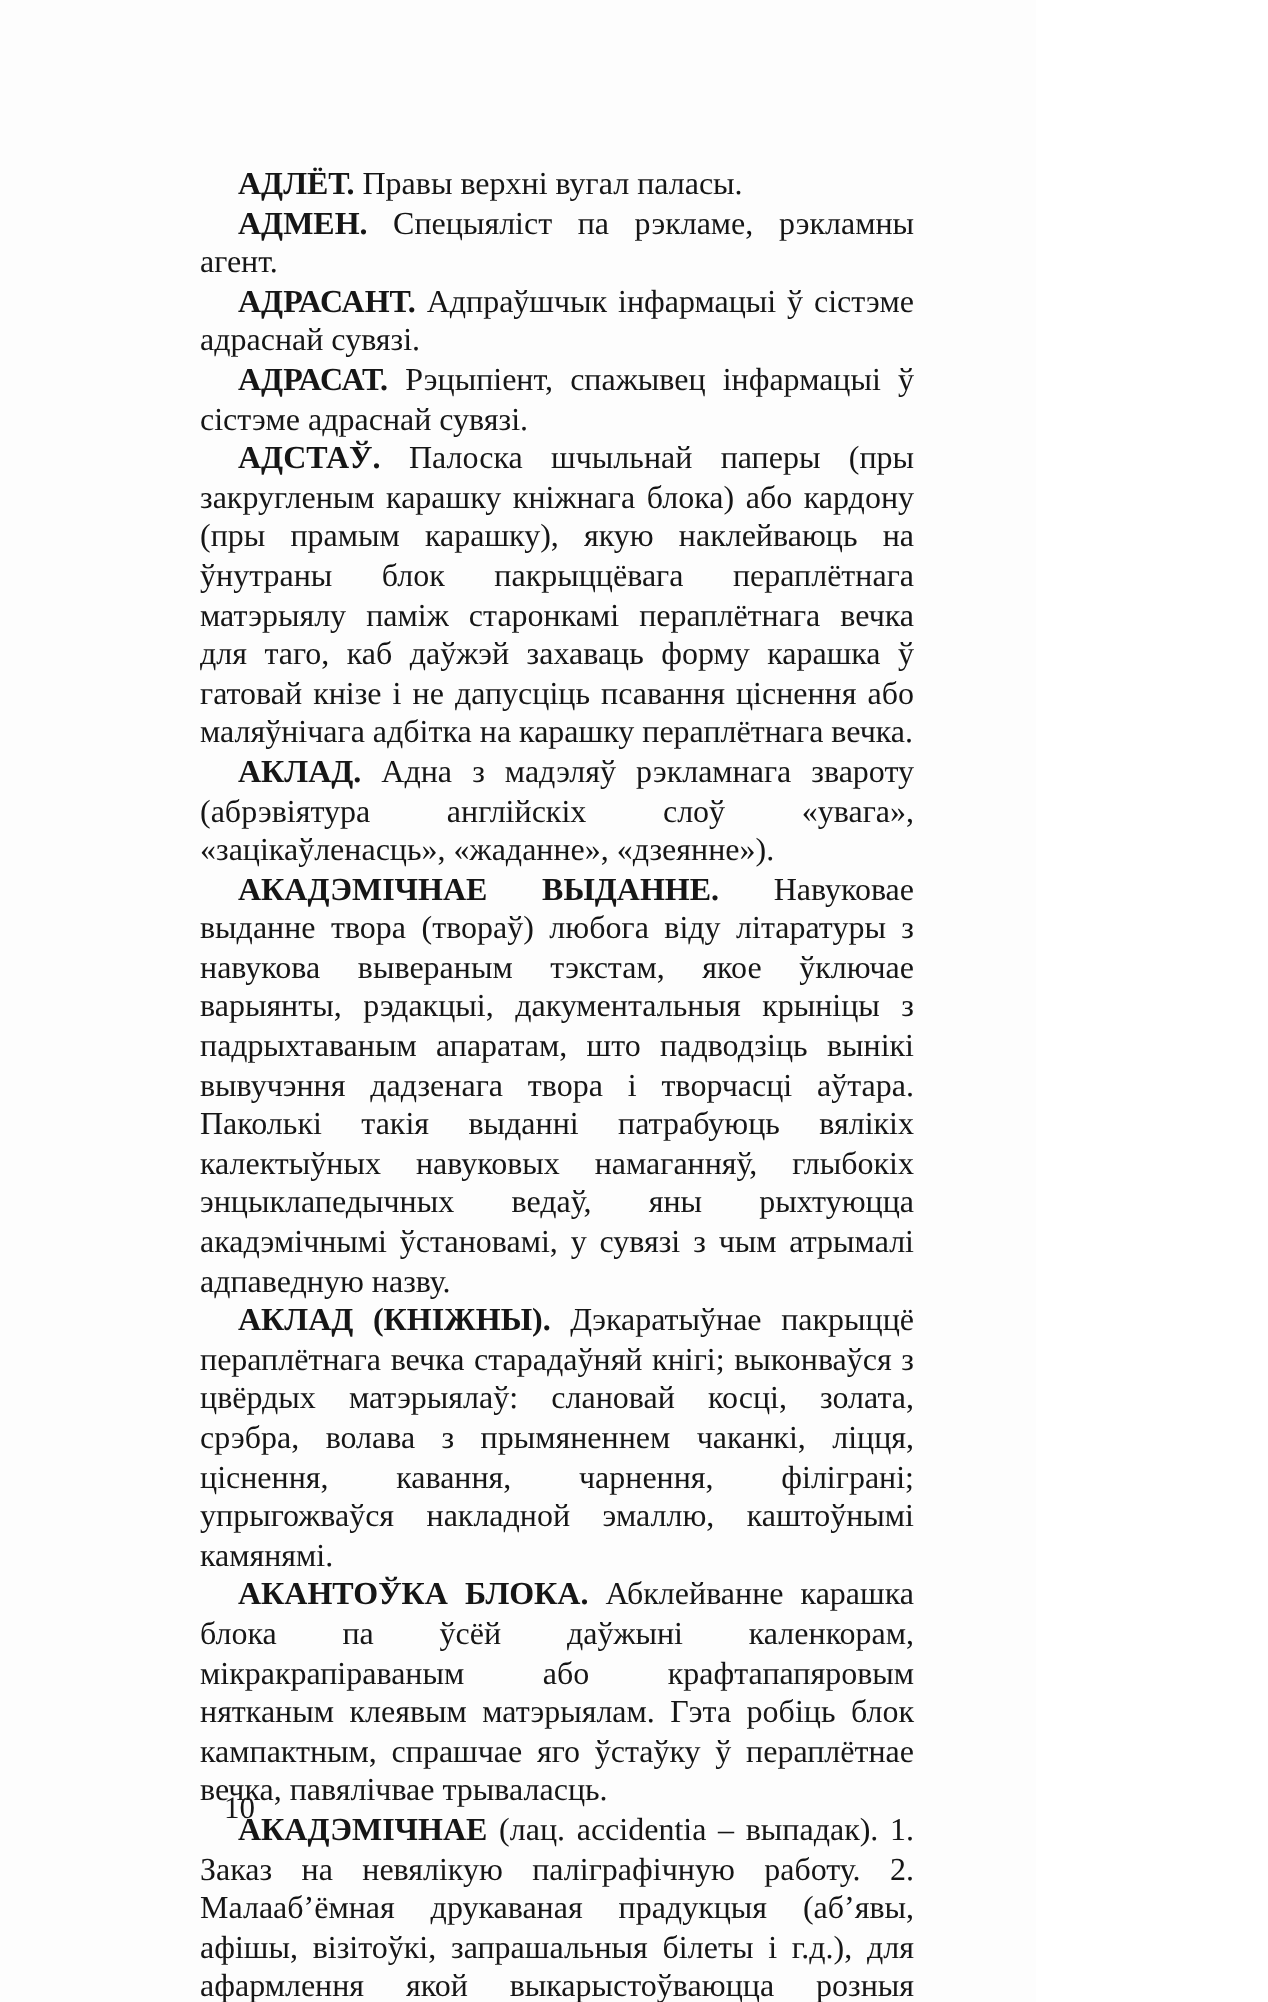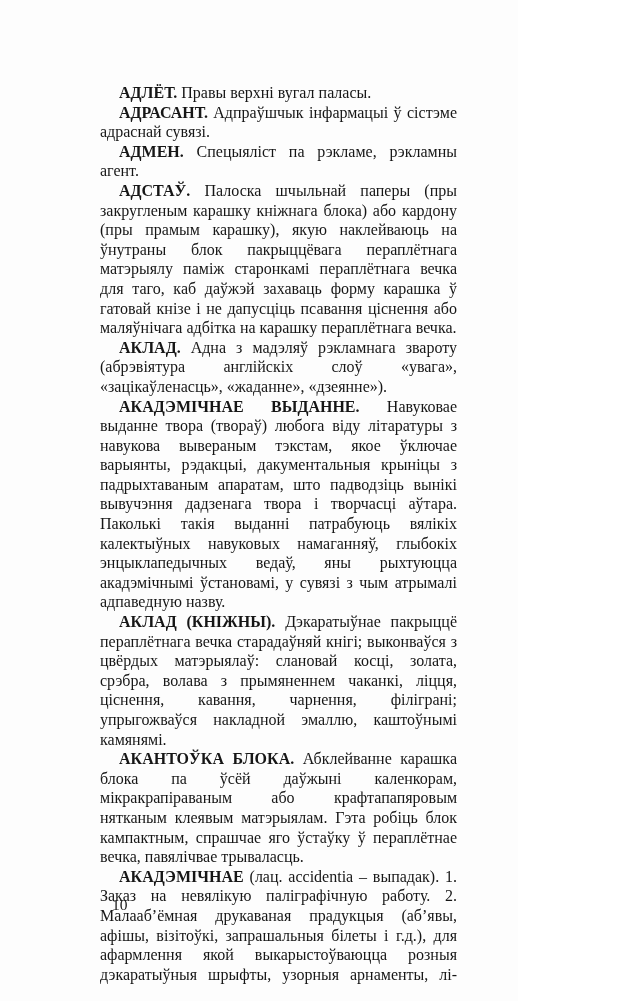--- a/index.html
+++ b/index.html
@@ -47,24 +47,25 @@
   }
 </style>
 </head>
 <body>
 
 <div class="page">
   <div class="text-block">
 
     <p class="entry"><b class="term">АДЛЁТ.</b><span> Правы верхні вугал паласы.</span></p>
 
+    <p class="entry"><b class="term">АДМЕН.</b><span> Спецыяліст па рэкламе, рэкламны агент.</span></p>
+
     <p class="entry"><b class="term">АДРАСАНТ.</b><span> Адпраўшчык інфармацыі ў сістэме адраснай сувязі.</span></p>
 
-    <p class="entry"><b class="term">АДМЕН.</b><span> Спецыяліст па рэкламе, рэкламны агент.</span></p>
-
+    <p class="entry"><b class="term">АДРАСАТ.</b><span> Рэцыпіент, спажывец інфармацыі ў сістэме адраснай сувязі.</span></p>
 
     <p class="entry"><b class="term">АДСТАЎ.</b><span> Палоска шчыльнай паперы (пры закругленым карашку кніжнага блока) або кардону (пры прамым карашку), якую наклейваюць на ўнутраны блок пакрыццёвага пераплётнага матэрыялу паміж старонкамі пераплётнага вечка для таго, каб даўжэй захаваць форму карашка ў гатовай кнізе і не дапусціць псавання ціснення або маляўнічага адбітка на карашку пераплётнага вечка.</span></p>
 
     <p class="entry"><b class="term">АКЛАД.</b><span> Адна з мадэляў рэкламнага звароту (абрэвіятура англійскіх слоў «увага», «зацікаўленасць», «жаданне», «дзеянне»).</span></p>
 
     <p class="entry"><b class="term">АКАДЭМІЧНАЕ ВЫДАННЕ.</b><span> Навуковае выданне твора (твораў) любога віду літаратуры з навукова вывераным тэкстам, якое ўключае варыянты, рэдакцыі, дакументальныя крыніцы з падрыхтаваным апаратам, што падводзіць вынікі вывучэння дадзенага твора і творчасці аўтара. Паколькі такія выданні патрабуюць вялікіх калектыўных навуковых намаганняў, глыбокіх энцыклапедычных ведаў, яны рыхтуюцца акадэмічнымі ўстановамі, у сувязі з чым атрымалі адпаведную назву.</span></p>
 
     <p class="entry"><b class="term">АКЛАД (КНІЖНЫ).</b><span> Дэкаратыўнае пакрыццё пераплётнага вечка старадаўняй кнігі; выконваўся з цвёрдых матэрыялаў: слановай косці, золата, срэбра, волава з прымяненнем чаканкі, ліцця, ціснення, кавання, чарнення, філіграні; упрыгожваўся накладной эмаллю, каштоўнымі камянямі.</span></p>
 
     <p class="entry"><b class="term">АКАНТОЎКА БЛОКА.</b><span> Абклейванне карашка блока па ўсёй даўжыні каленкорам, мікракрапіраваным або крафтапапяровым нятканым клеявым матэрыялам. Гэта робіць блок кампактным, спрашчае яго ўстаўку ў пераплётнае вечка, павялічвае трываласць.</span></p>

